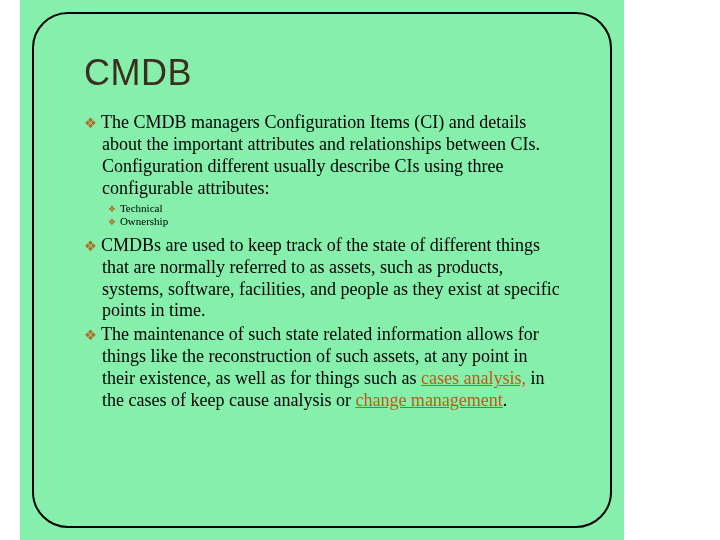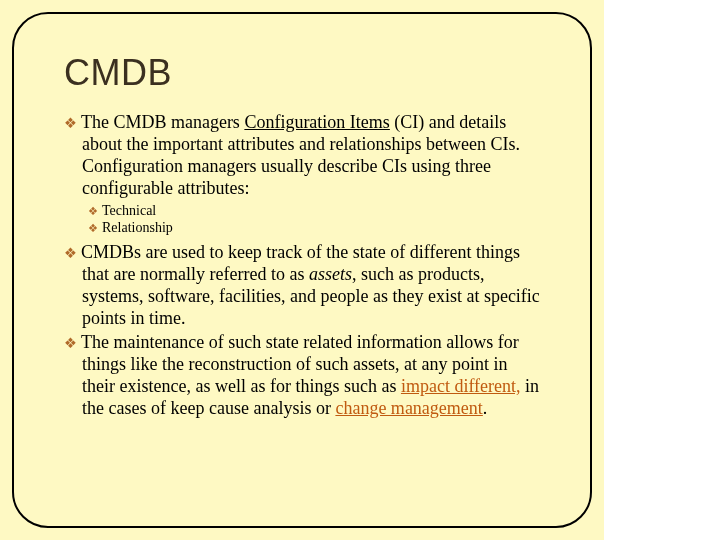--- a/index.html
+++ b/index.html
@@ -1,21 +1,22 @@
 <!DOCTYPE html>
 <html><head>
 <meta charset="utf-8">
 <style>
   * { margin: 0; padding: 0; box-sizing: border-box; }
   html, body { width: 720px; height: 540px; background: #fff; font-family: "Times New Roman", Times, serif; }
   .slide {
     width: 604px;
     height: 540px;
     position: relative;
-    background: #fef9c3;
+    background: #86efac;
+    margin-left: 20px;
   }
   .frame {
     position: absolute;
     top: 12px;
     left: 12px;
     right: 12px;
     bottom: 12px;
     border: 2px solid #000;
     border-radius: 36px;
     padding: 38px 50px 30px 50px;
@@ -34,61 +35,61 @@
     color: #000;
   }
   .bullet-l1 {
     padding-left: 18px;
     text-indent: -18px;
     margin-bottom: 2px;
   }
   .bullet-l2 {
     padding-left: 42px;
     text-indent: -18px;
-    font-size: 14px;
+    font-size: 11px;
     margin-bottom: 0;
   }
   .dia {
     color: #b06a2a;
     font-size: 0.8em;
     padding-right: 4px;
   }
-  .u { text-decoration: underline; }
+  .u { }
   .link {
     color: #c05a10;
     text-decoration: underline;
   }
-  .ital { font-style: italic; }
+  .ital { }
   .sublist { margin-top: 2px; margin-bottom: 6px; }
 </style>
 </head>
 <body>
 
 <div class="slide">
   <div class="frame">
     <h1 class="title">CMDB</h1>
 
     <div class="body">
 
       <div class="bullet-l1">
-        <span class="dia">❖</span><span>The CMDB managers </span><span class="u">Configuration Items</span><span> (CI) and details about the important attributes and relationships between CIs. Configuration managers usually describe CIs using three configurable attributes:</span>
+        <span class="dia">❖</span><span>The CMDB managers </span><span class="u">Configuration Items</span><span> (CI) and details about the important attributes and relationships between CIs. Configuration different usually describe CIs using three configurable attributes:</span>
       </div>
 
       <div class="sublist">
         <div class="bullet-l2">
           <span class="dia">❖</span><span>Technical</span>
         </div>
         <div class="bullet-l2">
-          <span class="dia">❖</span><span>Relationship</span>
+          <span class="dia">❖</span><span>Ownership</span>
         </div>
       </div>
 
       <div class="bullet-l1">
         <span class="dia">❖</span><span>CMDBs are used to keep track of the state of different things that are normally referred to as </span><span class="ital">assets</span><span>, such as products, systems, software, facilities, and people as they exist at specific points in time.</span>
       </div>
 
       <div class="bullet-l1">
-        <span class="dia">❖</span><span>The maintenance of such state related information allows for things like the reconstruction of such assets, at any point in their existence, as well as for things such as </span><span class="link">impact different,</span><span> in the cases of keep cause analysis or </span><span class="link">change management</span><span>.</span>
+        <span class="dia">❖</span><span>The maintenance of such state related information allows for things like the reconstruction of such assets, at any point in their existence, as well as for things such as </span><span class="link">cases analysis,</span><span> in the cases of keep cause analysis or </span><span class="link">change management</span><span>.</span>
       </div>
 
     </div>
   </div>
 </div>
 
 </body></html>

